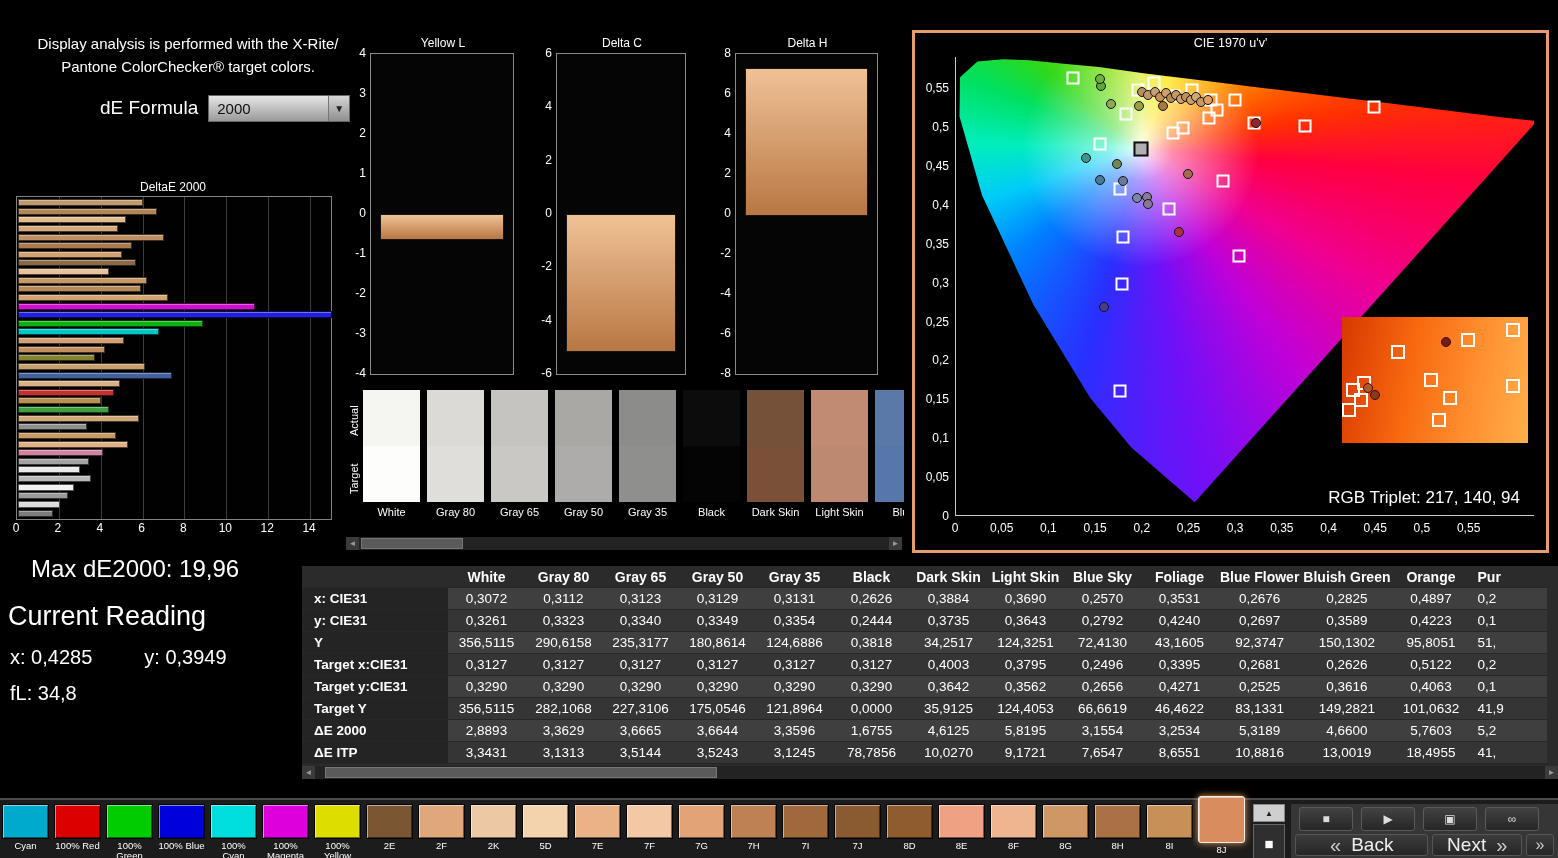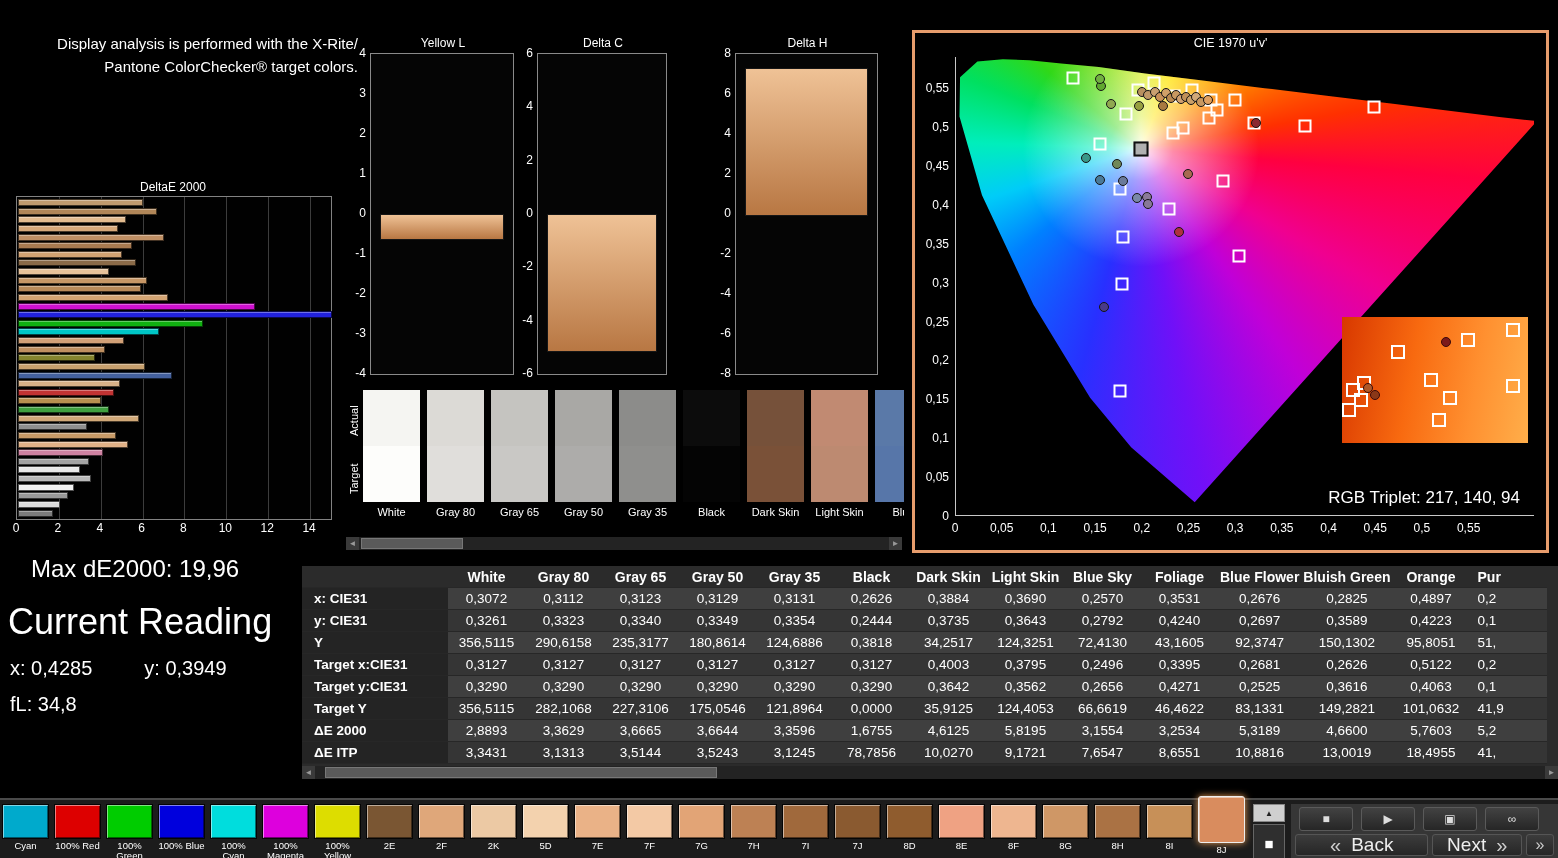--- a/index.html
+++ b/index.html
@@ -1,41 +1,41 @@
 <!DOCTYPE html>
 <html><head>
 <meta charset="utf-8">
 <style>
   html,body{margin:0;padding:0;background:#000;}
   body{width:1558px;height:858px;position:relative;overflow:hidden;
        font-family:"Liberation Sans",sans-serif;color:#fff;}
   
   #header-block{position:absolute;left:0;top:18px;width:360px;}
   #page-title{margin:0 0 0 8px;font-size:35px;font-weight:400;letter-spacing:.5px;}
-  #desc{width:340px;margin:14px 0 0 18px;text-align:right;font-size:15px;line-height:1.55;}
+  #desc{width:340px;margin:14px 0 0 18px;text-align:center;font-size:15px;line-height:1.55;}
   #formula-row{margin:16px 0 0 100px;display:flex;align-items:center;gap:10px;font-size:19px;}
   #de-dropdown{width:132px;height:25px;background:linear-gradient(#e6e6e6,#9a9a9a);
       color:#111;border:1px solid #666;display:flex;align-items:center;
       justify-content:space-between;padding:0 0 0 8px;font-size:15px;cursor:pointer;}
   #de-dropdown .arrow{width:20px;height:100%;display:flex;align-items:center;justify-content:center;
       border-left:1px solid #777;font-size:10px;color:#222;background:linear-gradient(#d5d5d5,#8f8f8f);}
   
   #deltaE-title{position:absolute;left:16px;top:180px;width:314px;text-align:center;font-size:12px;}
   #deltaE-box{position:absolute;left:16px;top:196px;width:314px;height:322px;border:1px solid #828282;background:#010101;}
   .vline{position:absolute;top:0;bottom:0;width:1px;background:#3c3c3c;}
   #deltaE-box .bars{position:absolute;left:1px;top:2px;right:1px;bottom:2px;display:flex;
       flex-direction:column;justify-content:space-between;z-index:2;}
   .hbar{height:5px;border:1px solid rgba(0,0,0,.65);box-shadow:inset 0 1px 0 rgba(255,255,255,.35);}
   #deltaE-xticks{position:absolute;left:16px;top:521px;width:314px;height:15px;}
   .xtick{position:absolute;transform:translateX(-50%);font-size:12px;}
   
   #summary{position:absolute;left:0;top:548px;width:300px;}
   .sum-avg{margin-left:45px;font-size:24px;}
   .sum-max{margin-left:31px;font-size:24px;margin-top:7px;}
-  .sum-cur{margin-left:8px;font-size:36px;margin-top:18px;}
+  .sum-cur{margin-left:8px;font-size:27px;margin-top:18px;}
   .sum-xy{margin-left:10px;font-size:20px;margin-top:14px;}
   .sum-xy .y{margin-left:52px;}
   .sum-fl{margin-left:10px;font-size:20px;margin-top:13px;}
   .sum-cd{margin-left:10px;font-size:20px;margin-top:9px;}
   
   .dpanel{position:absolute;top:36px;}
   .dtitle{margin-left:28px;text-align:center;font-size:12px;height:17px;}
   .dbody{display:flex;}
   .dticks{width:26px;position:relative;height:320px;flex:none;}
   .dtick{position:absolute;right:4px;transform:translateY(-50%);font-size:12px;}
@@ -123,20 +123,27 @@
   .nav-arrow{font-size:20px;color:#cfcfcf;}
 </style>
 </head>
 <body>
 
 <div id="header-block">
   <div id="desc">
     <span>Display analysis is performed with the X-Rite/</span><br>
     <span>Pantone ColorChecker® target colors.</span>
   </div>
+  <div id="formula-row">
+    <span>dE Formula</span>
+    <div id="de-dropdown">
+      <span>2000</span>
+      <span class="arrow">▼</span>
+    </div>
+  </div>
 </div>
 
 <div id="deltaE-title">DeltaE 2000</div>
 <div id="deltaE-box">
     <div class="vline" style="left: 13.3333%;"></div>
     <div class="vline" style="left: 26.6667%;"></div>
     <div class="vline" style="left: 40%;"></div>
     <div class="vline" style="left: 53.3333%;"></div>
     <div class="vline" style="left: 66.6667%;"></div>
     <div class="vline" style="left: 80%;"></div>
@@ -214,21 +221,21 @@
           <span class="dtick" style="top: 62.5%;">-1</span>
           <span class="dtick" style="top: 75%;">-2</span>
           <span class="dtick" style="top: 87.5%;">-3</span>
           <span class="dtick" style="top: 100%;">-4</span>
         </div>
         <div class="dbox" style="width: 142px;">
           <div class="dbar" style="height: 24px; top: 160px;"></div>
         </div>
       </div>
     </div>
-    <div class="dpanel" style="left: 511px;">
+    <div class="dpanel" style="left: 530px;">
       <div class="dtitle" style="width: 128px;">Delta C</div>
       <div class="dbody">
         <div class="dticks">
           <span class="dtick" style="top: 0%;">6</span>
           <span class="dtick" style="top: 16.6667%;">4</span>
           <span class="dtick" style="top: 33.3333%;">2</span>
           <span class="dtick" style="top: 50%;">0</span>
           <span class="dtick" style="top: 66.6667%;">-2</span>
           <span class="dtick" style="top: 83.3333%;">-4</span>
           <span class="dtick" style="top: 100%;">-6</span>

